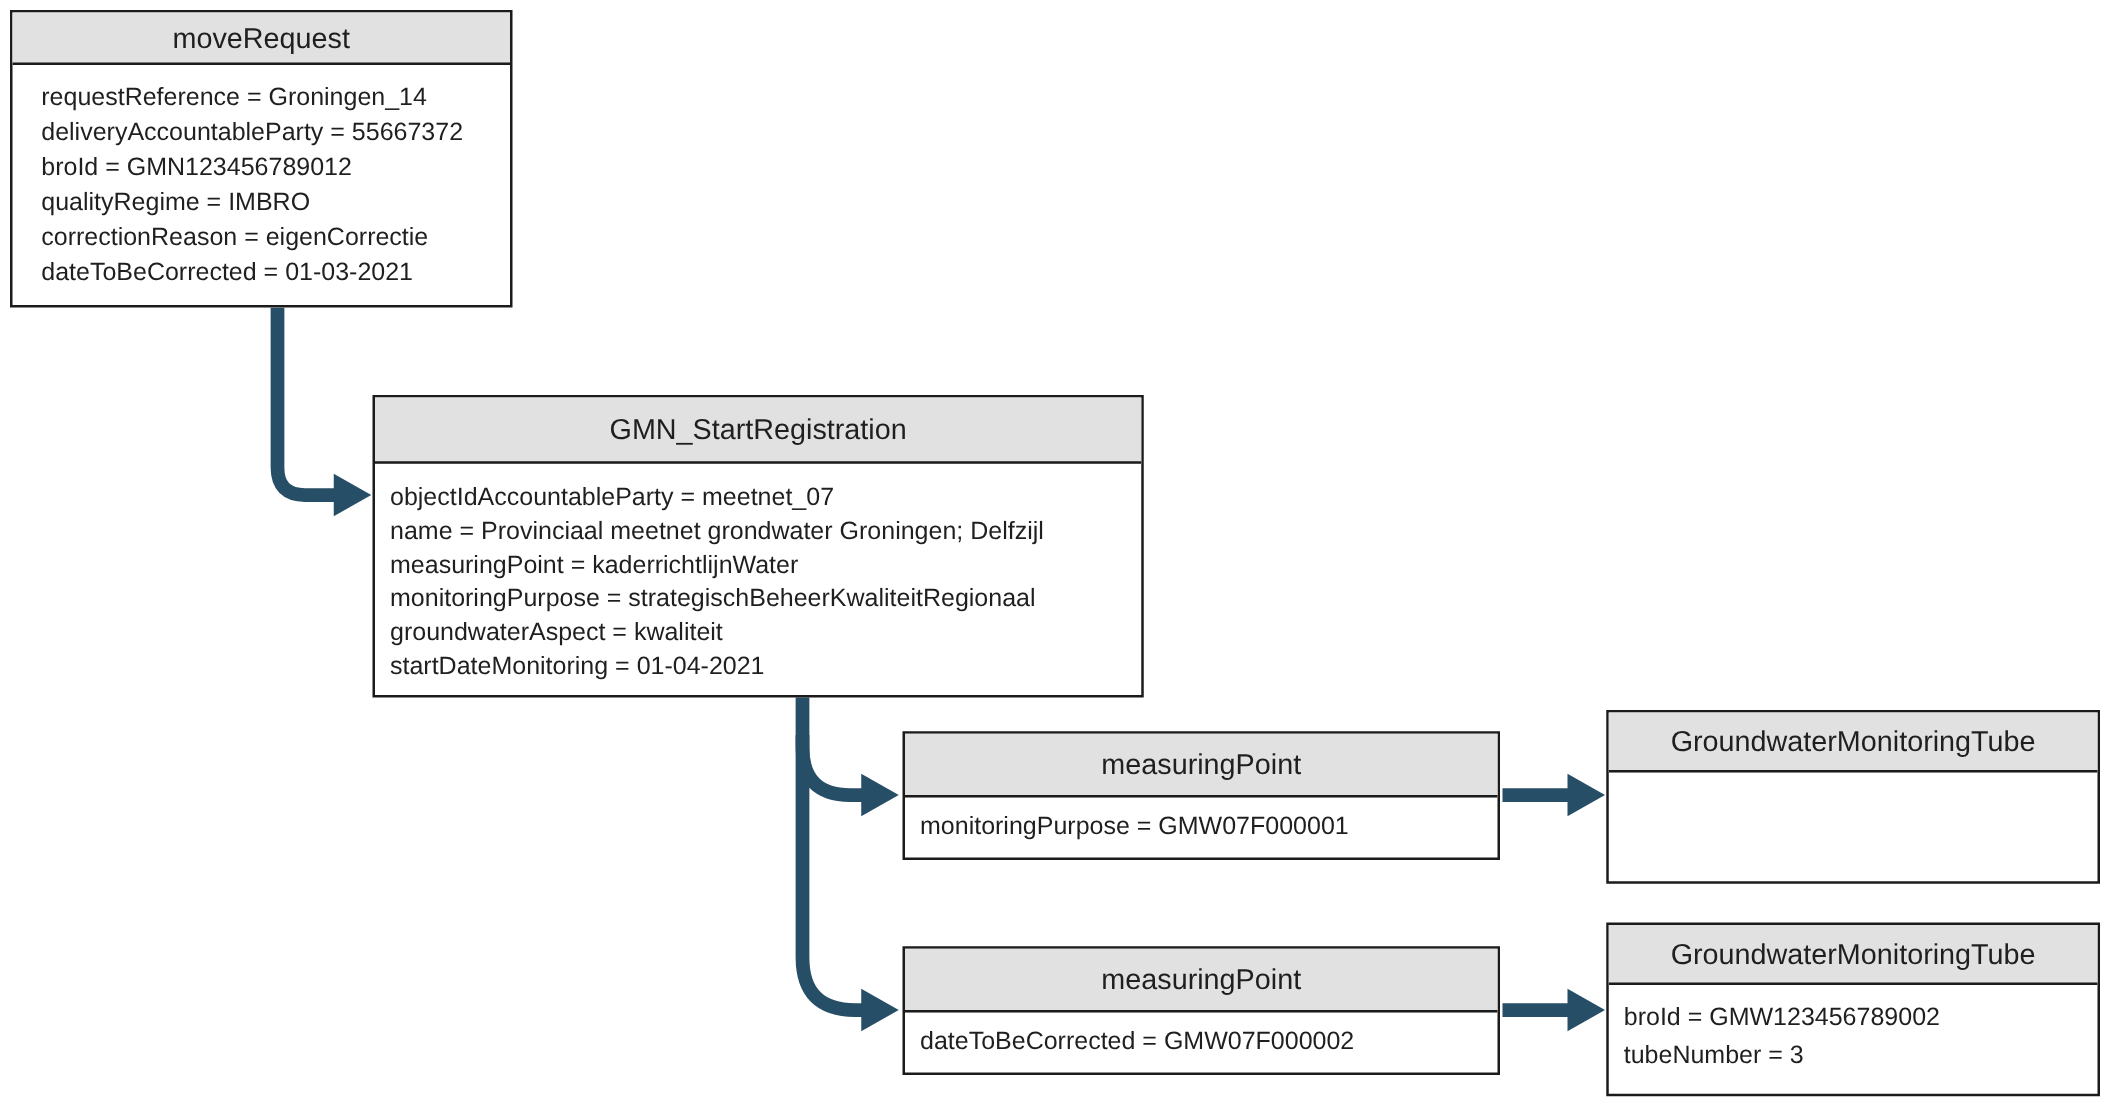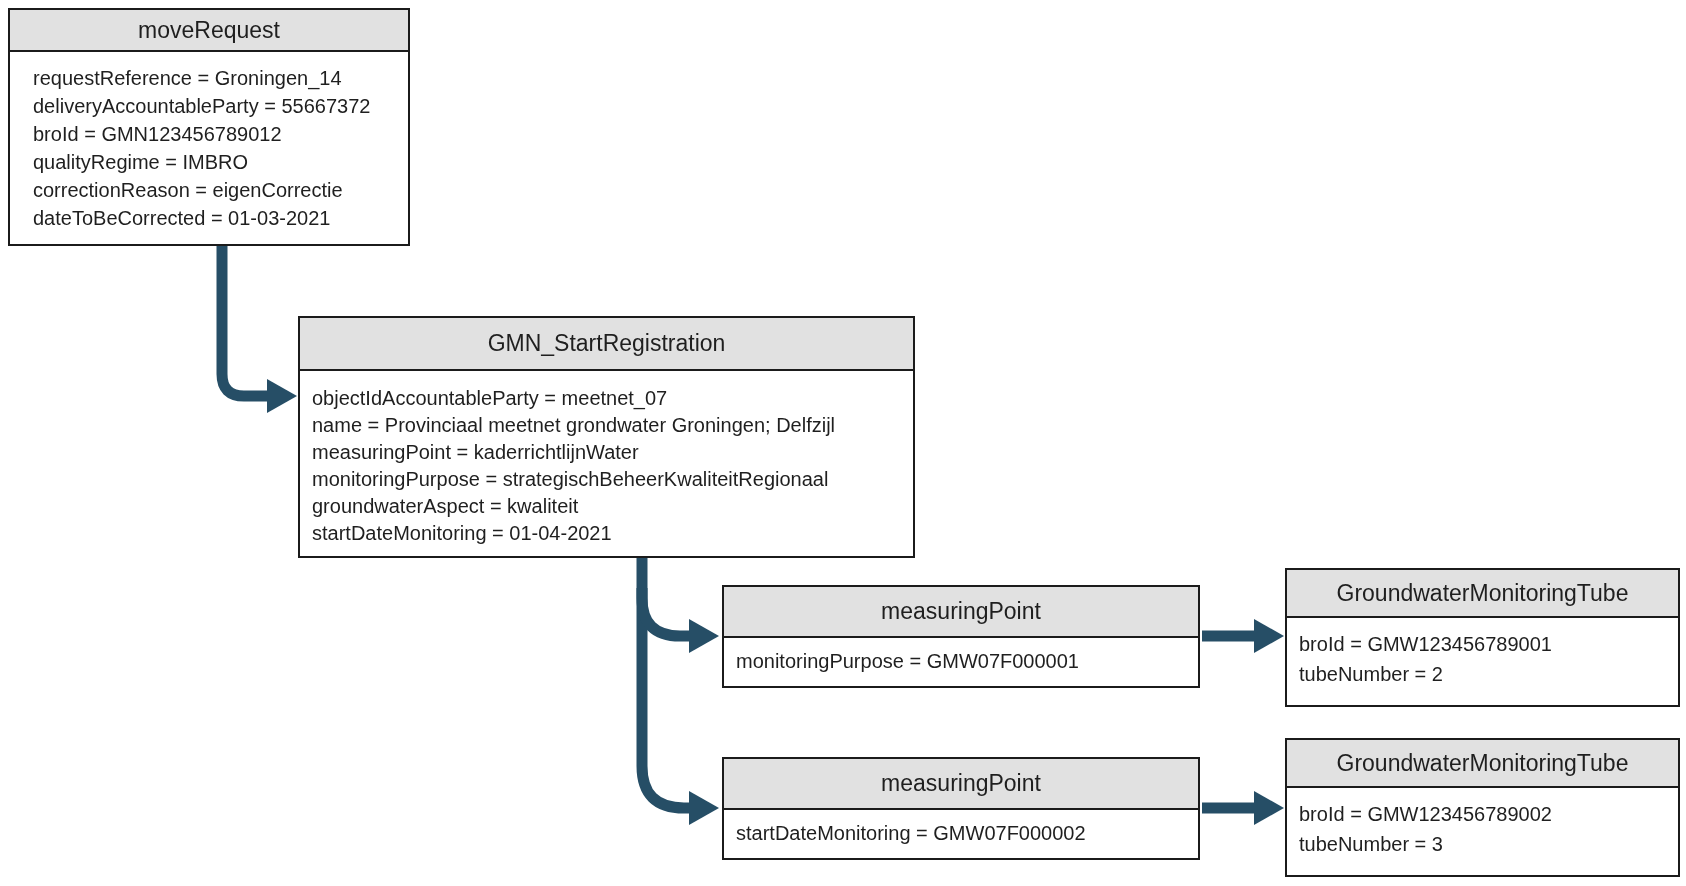--- a/index.html
+++ b/index.html
@@ -124,30 +124,26 @@
   <div class="node" style="left:722px; top:585px; width:478px; height:103px;">
     <div class="node-title" style="height:51px;">measuringPoint</div>
     <div class="node-body body-mp" style="height:46px;">
       <div class="attr">monitoringPurpose = GMW07F000001</div>
     </div>
   </div>
 
   <div class="node" style="left:722px; top:757px; width:478px; height:103px;">
     <div class="node-title" style="height:51px;">measuringPoint</div>
     <div class="node-body body-mp" style="height:46px;">
-      <div class="attr">startDateMonitoring = GMW07F000002</div>
+      <div class="attr">dateToBeCorrected = GMW07F000002</div>
     </div>
   </div>
 
   <div class="node" style="left:1285px; top:568px; width:395px; height:139px;">
     <div class="node-title" style="height:48px;">GroundwaterMonitoringTube</div>
-    <div class="node-body body-tube">
-      <div class="attr">broId = GMW123456789001</div>
-      <div class="attr">tubeNumber = 2</div>
-    </div>
   </div>
 
   <div class="node" style="left:1285px; top:738px; width:395px; height:139px;">
     <div class="node-title" style="height:48px;">GroundwaterMonitoringTube</div>
     <div class="node-body body-tube">
       <div class="attr">broId = GMW123456789002</div>
       <div class="attr">tubeNumber = 3</div>
     </div>
   </div>
 

